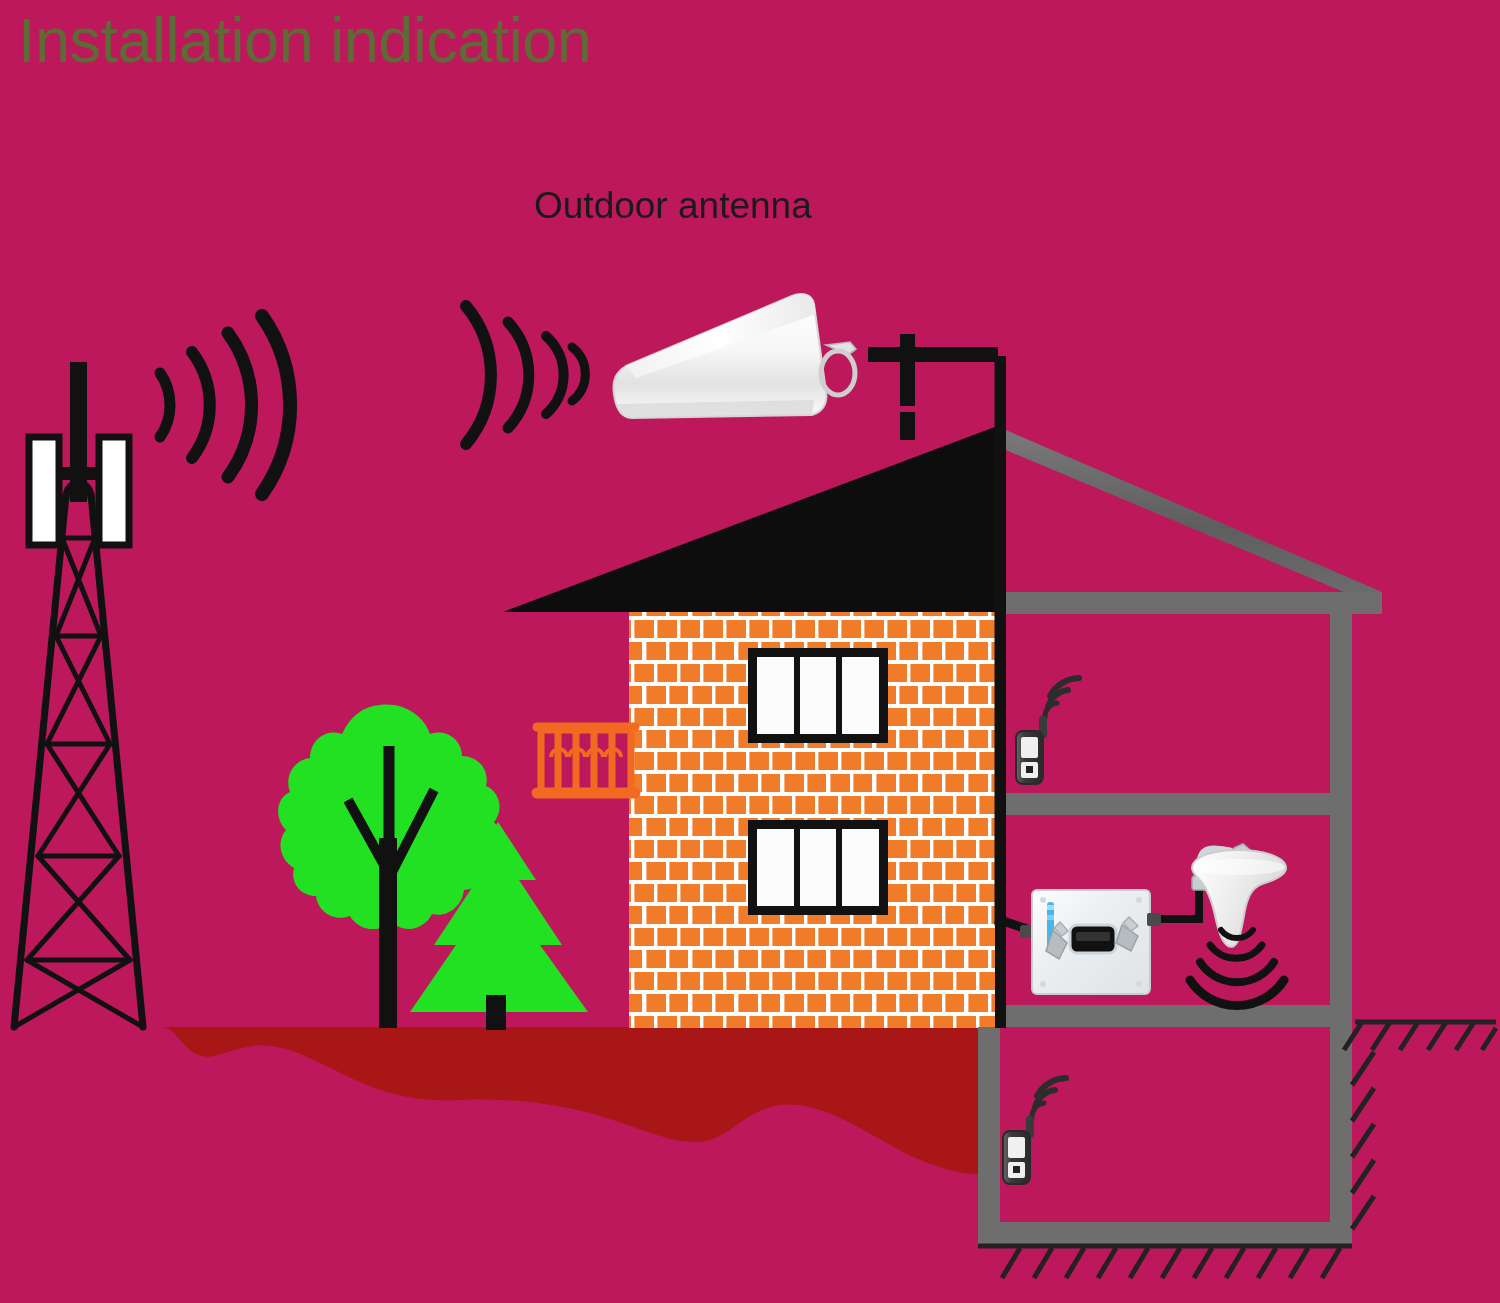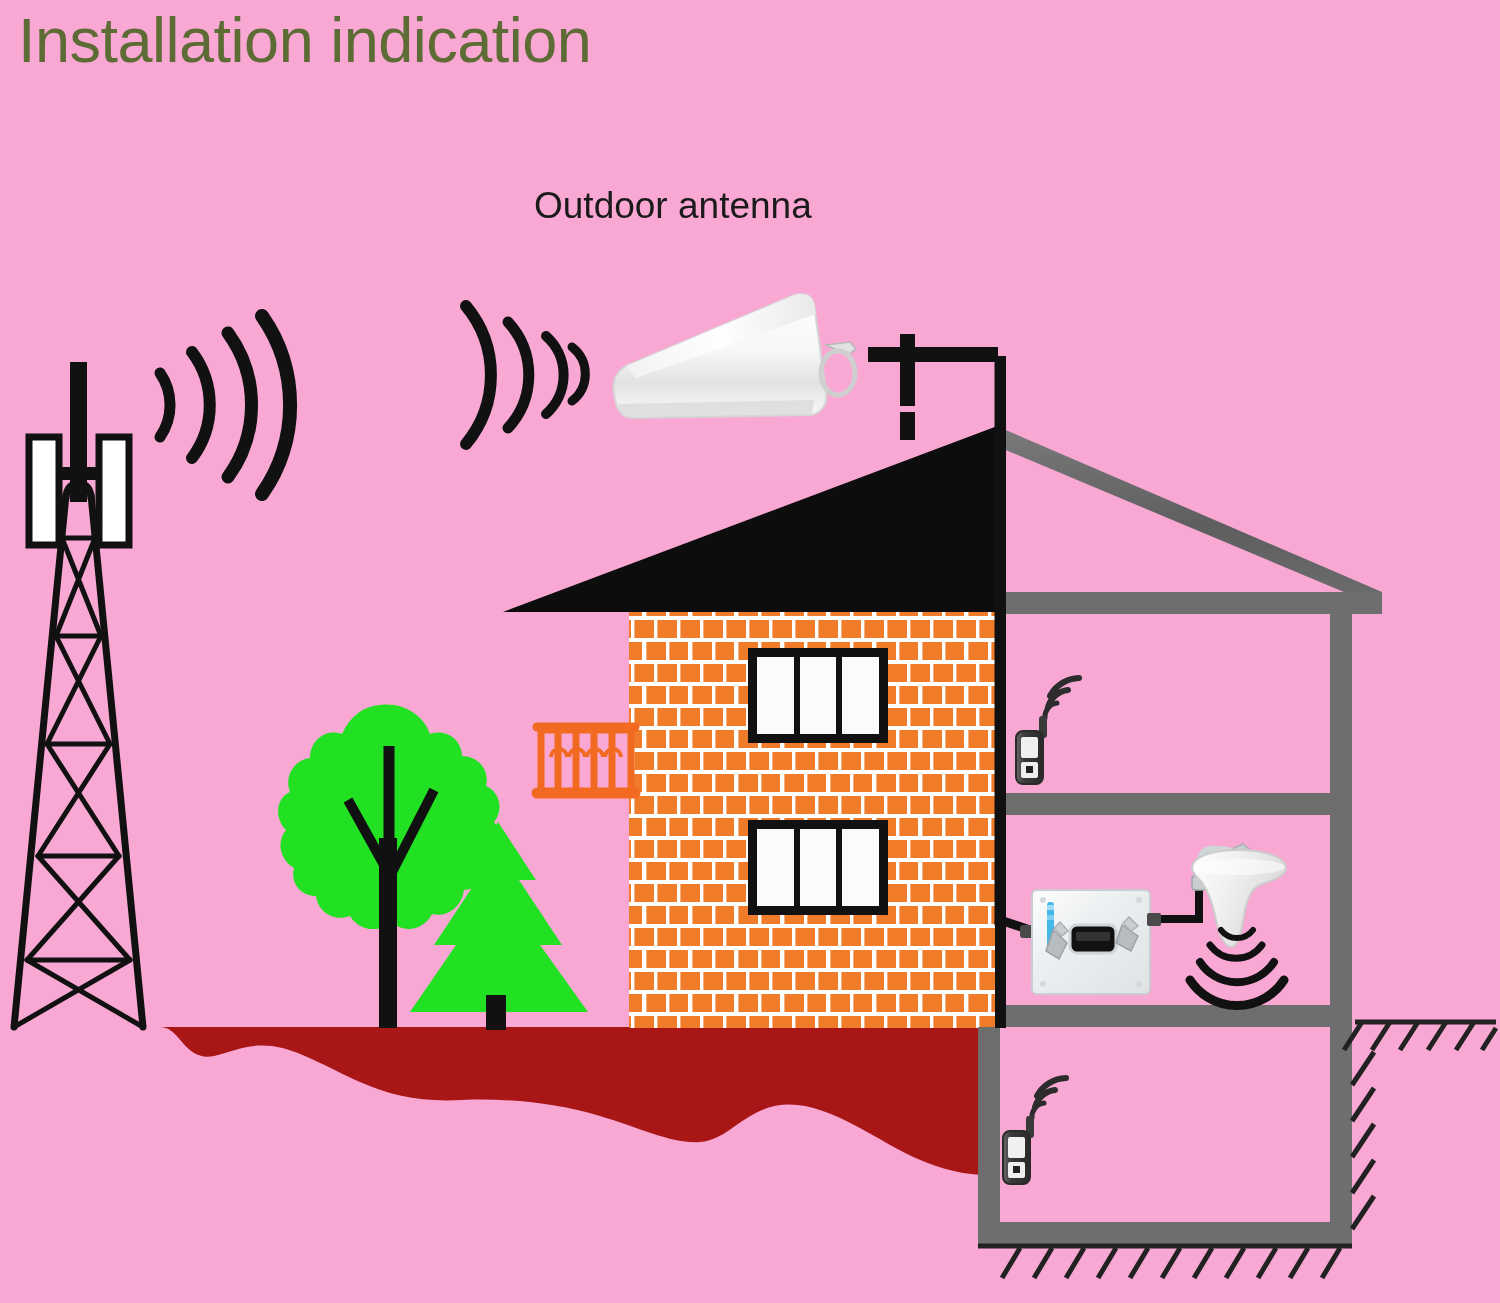--- a/index.html
+++ b/index.html
@@ -7,21 +7,21 @@
     padding: 0;
     background: #ffffff;
   }
   body {
     font-family: "Liberation Sans", sans-serif;
   }
   #stage {
     position: relative;
     width: 1500px;
     height: 1303px;
-    background: #f9a8d4;
+    background: #be185d;
     overflow: hidden;
   }
   #diagram-svg {
     position: absolute;
     left: 0;
     top: 0;
     width: 1500px;
     height: 1303px;
     display: block;
   }

